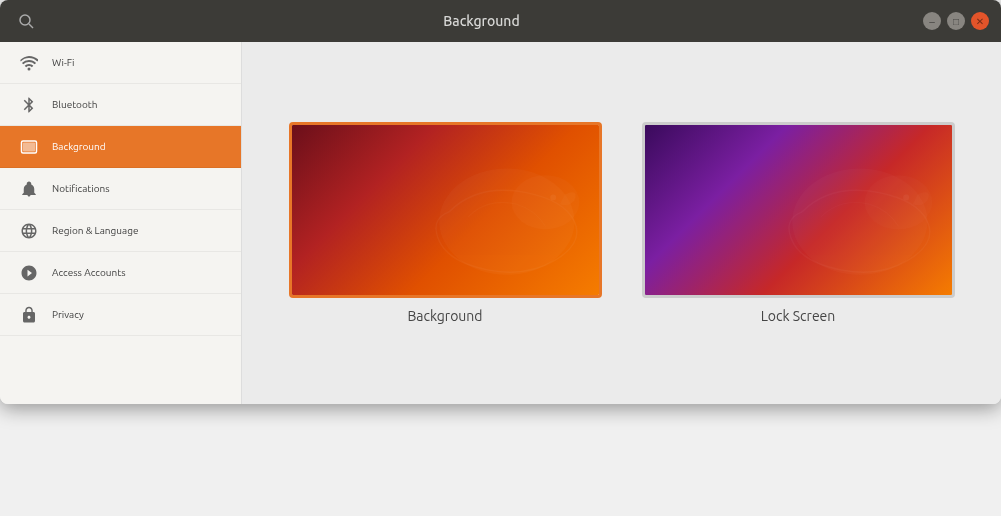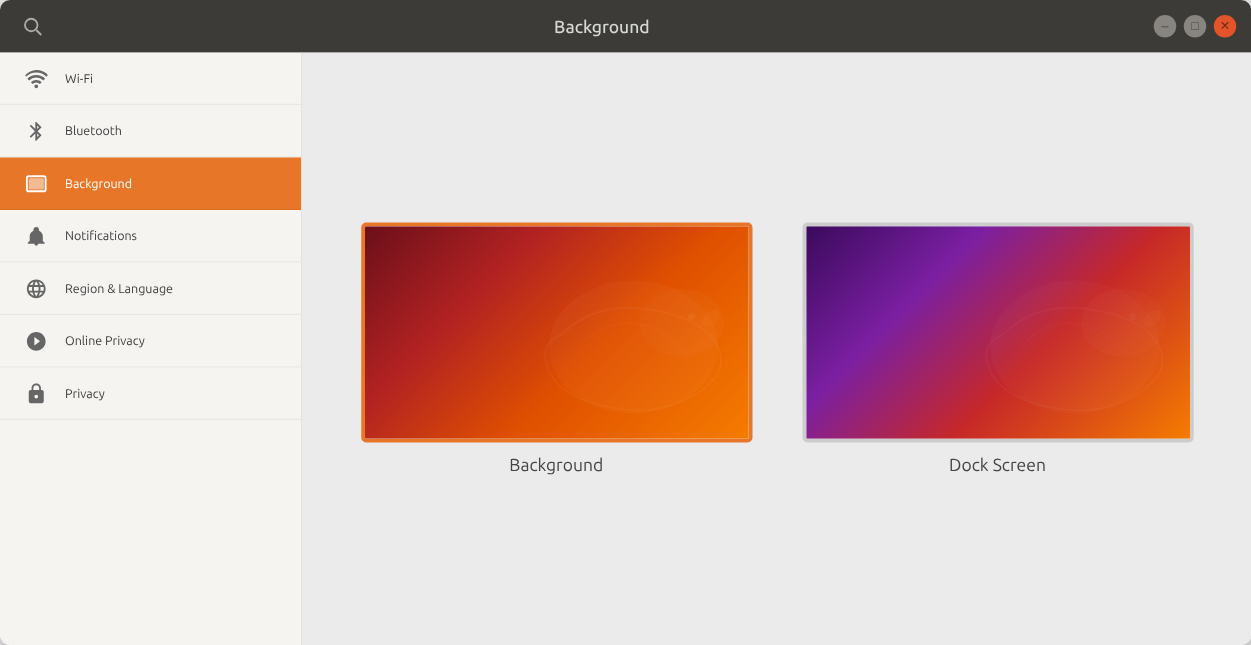--- a/index.html
+++ b/index.html
@@ -7,21 +7,21 @@
     body {
       width: 1001px;
       height: 516px;
       overflow: hidden;
       font-family: 'Ubuntu', 'Cantarell', sans-serif;
       background: #f0f0f0;
     }
 
     .window {
       width: 1001px;
-      height: 516px;
+      height: 404px;
       display: flex;
       flex-direction: column;
       border-radius: 8px;
       overflow: hidden;
       box-shadow: 0 4px 20px rgba(0,0,0,0.4);
     }
 
     
     .titlebar {
       background: #3c3b37;
@@ -282,21 +282,21 @@
         <span class="sidebar-label">Region &amp; Language</span>
       </div>
 
 
       <div class="sidebar-item">
         <span class="sidebar-icon">
           <svg width="18" height="18" viewBox="0 0 24 24" fill="currentColor">
             <path d="M12 2C6.48 2 2 6.48 2 12s4.48 10 10 10 10-4.48 10-10S17.52 2 12 2zm-2 14.5v-9l6 4.5-6 4.5z"></path>
           </svg>
         </span>
-        <span class="sidebar-label">Online Privacy</span>
+        <span class="sidebar-label">Access Accounts</span>
       </div>
 
       <div class="sidebar-item">
         <span class="sidebar-icon">
           <svg width="18" height="18" viewBox="0 0 24 24" fill="currentColor">
             <path d="M18 8h-1V6c0-2.76-2.24-5-5-5S7 3.24 7 6v2H6c-1.1 0-2 .9-2 2v10c0 1.1.9 2 2 2h12c1.1 0 2-.9 2-2V10c0-1.1-.9-2-2-2zm-6 9c-1.1 0-2-.9-2-2s.9-2 2-2 2 .9 2 2-.9 2-2 2zm3.1-9H8.9V6c0-1.71 1.39-3.1 3.1-3.1 1.71 0 3.1 1.39 3.1 3.1v2z"></path>
           </svg>
         </span>
         <span class="sidebar-label">Privacy</span>
       </div>
@@ -329,17 +329,17 @@
             <svg class="bird-overlay" viewBox="0 0 313 176" xmlns="http://www.w3.org/2000/svg">
               <ellipse cx="220" cy="100" rx="70" ry="55" fill="rgba(255,255,255,0.12)"></ellipse>
               <ellipse cx="260" cy="80" rx="35" ry="28" fill="rgba(255,255,255,0.10)"></ellipse>
               <path d="M280 72 Q295 65 290 78 Q285 85 275 82 Z" fill="rgba(255,255,255,0.12)"></path>
               <ellipse cx="268" cy="75" rx="3" ry="3" fill="rgba(255,255,255,0.25)"></ellipse>
               <path d="M160 90 Q190 60 240 70 Q280 78 290 100 Q300 122 270 140 Q240 158 200 150 Q160 142 150 120 Q140 98 160 90 Z" fill="none" stroke="rgba(255,255,255,0.18)" stroke-width="1.5"></path>
               <path d="M180 95 Q200 75 230 82 Q250 88 260 105" fill="none" stroke="rgba(255,255,255,0.12)" stroke-width="1"></path>
             </svg>
           </div>
         </div>
-        <span class="wallpaper-label">Dock Screen</span>
+        <span class="wallpaper-label">Lock Screen</span>
       </div>
     </div>
   </div>
 </div>
 
 </body></html>

